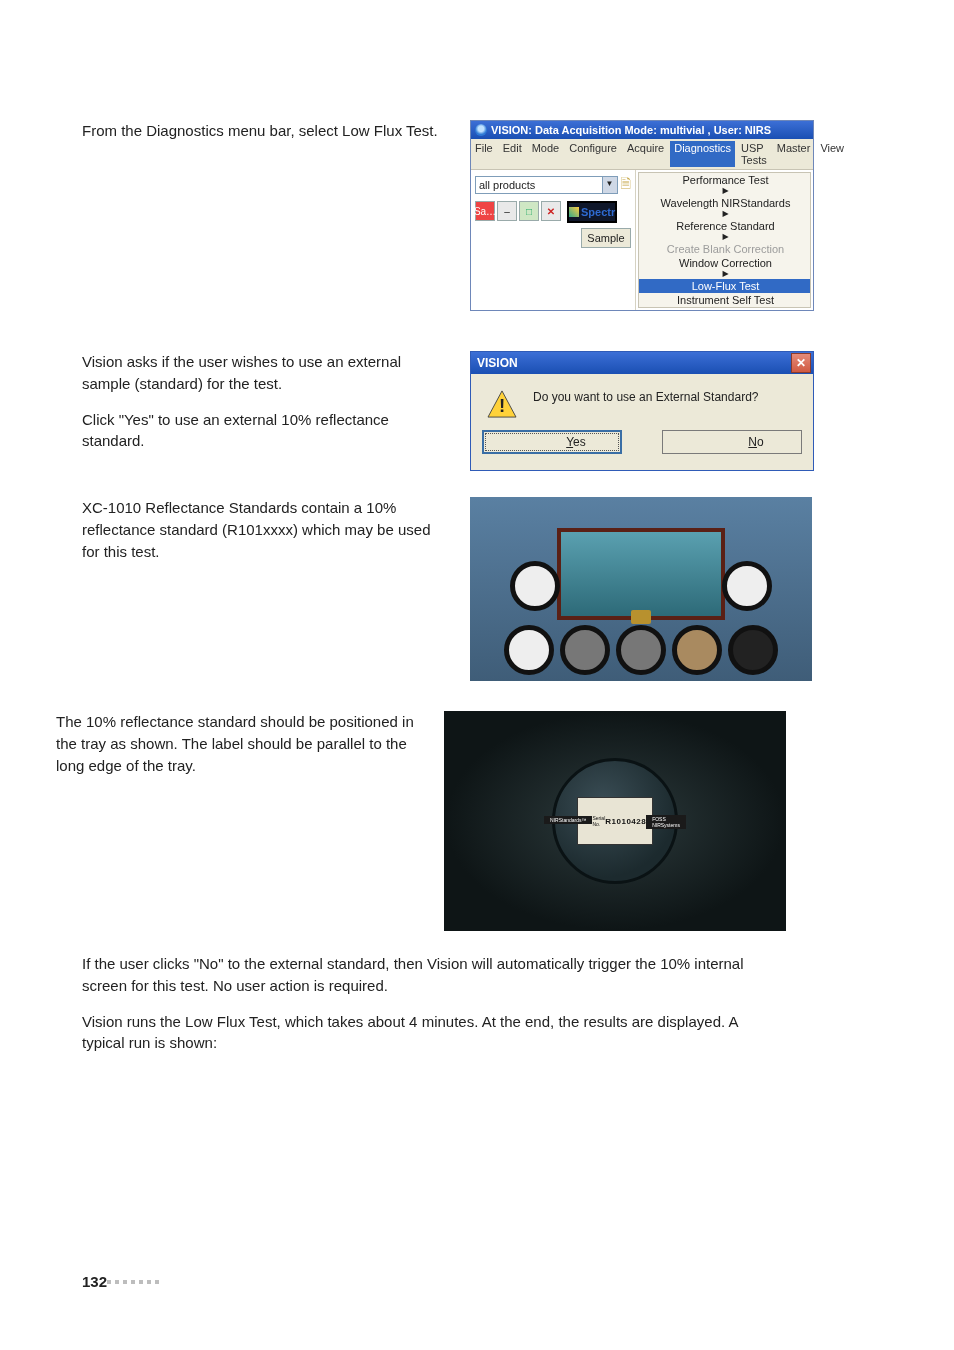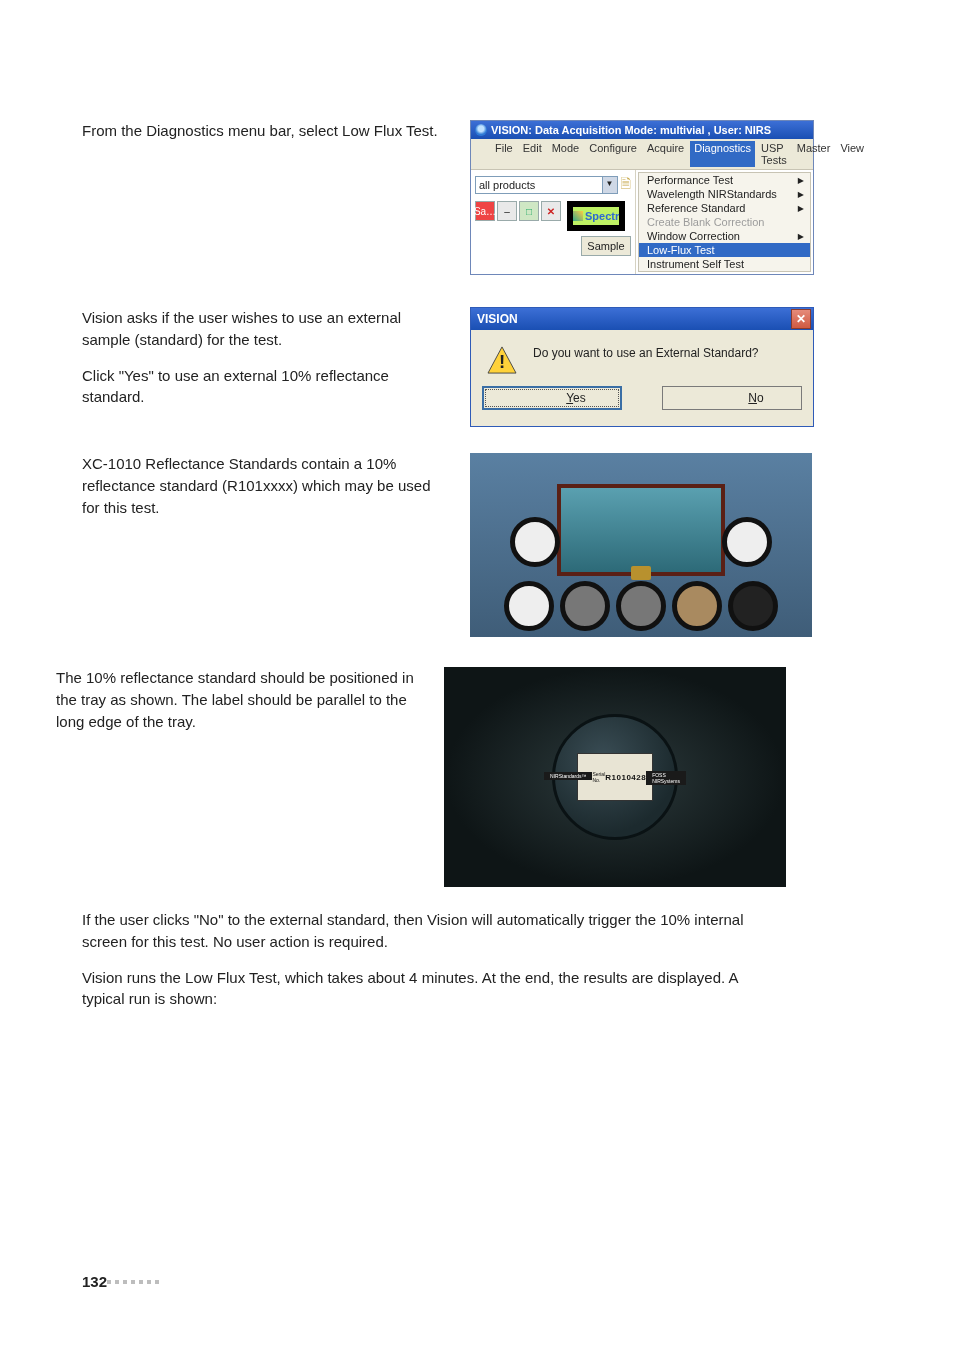--- a/index.html
+++ b/index.html
@@ -56,21 +56,21 @@
     background: linear-gradient(#3c6fd6,#1a4fb3);
   }
   .titlebar .tb-icon {
     width: 12px; height: 12px;
     background: radial-gradient(circle at 50% 40%, #bfe1ff 30%, #2e7ad6 60%);
     border-radius: 50%;
   }
   .menubar {
     display: flex;
     gap: 2px;
-    padding: 2px 20px;
+    padding: 2px 0;
     background: #ece9d8;
     border-bottom: 1px solid #c8c4b4;
   }
   .menubar span {
     padding: 1px 4px;
     color: #333;
   }
   .menubar .active {
     background: #316ac5;
     color: #fff;
@@ -122,22 +122,22 @@
   .tool-chip.blue { background:#ef4444; color:#fff; }
   .tool-chip.green { background:#cfe7c4; color:#2a6; }
   .tool-chip.red { color:#c22; font-weight:bold; }
   .spectr-btn {
     margin-left:4px;
     padding:0 0;
     height:18px;
     display:flex;
     align-items:center;
     gap:2px;
-    border:6px solid #000000;
-    background:#bef264;
+    border:2px solid #000000;
+    background:#0f172a;
     color:#2e6ad0;
     font-weight:bold;
   }
   .sample-btn {
      margin-top:5px;
      width:48px;height:18px;
      display:flex;align-items:center;justify-content:center;
      border:1px solid #9aa;background:#ece9d8;
      margin-left:106px;
   }
@@ -146,20 +146,21 @@
     background:#f6f4ec;
     border:1px solid #c8c4b4;
     margin:2px;
   }
   .win-menu div {
     display:flex;
     justify-content:space-between;
     align-items:center;
     padding:1px 6px 1px 8px;
     color:#222;
+    flex-direction:column;
   }
   .win-menu div.disabled { color:#9c9c9c; }
   .win-menu div.highlight { background:#316ac5; color:#fff; }
   .arrow { font-size:8px; }
 
   
   .dialog {
     width: 342px;
     border:1px solid #2f5bb7;
     background:#ece9d8;
@@ -367,21 +368,21 @@
               </div>
               <div>
                 <span>Instrument Self Test</span>
               </div>
             </div>
         </div>
       </div>
     </div>
   </div>
 
-  <div class="row" style="margin-top:32px;">
+  <div class="row" style="margin-top:40px;">
     <div class="text-col">
       <p>Vision asks if the user wishes to use an external sample (standard) for the test.</p>
       <p>Click "Yes" to use an external 10% reflectance standard.</p>
     </div>
     <div class="figure-col">
       <div class="dialog">
         <div class="dialog-title">
           <span>VISION</span>
           <div class="close-btn">✕</div>
         </div>

